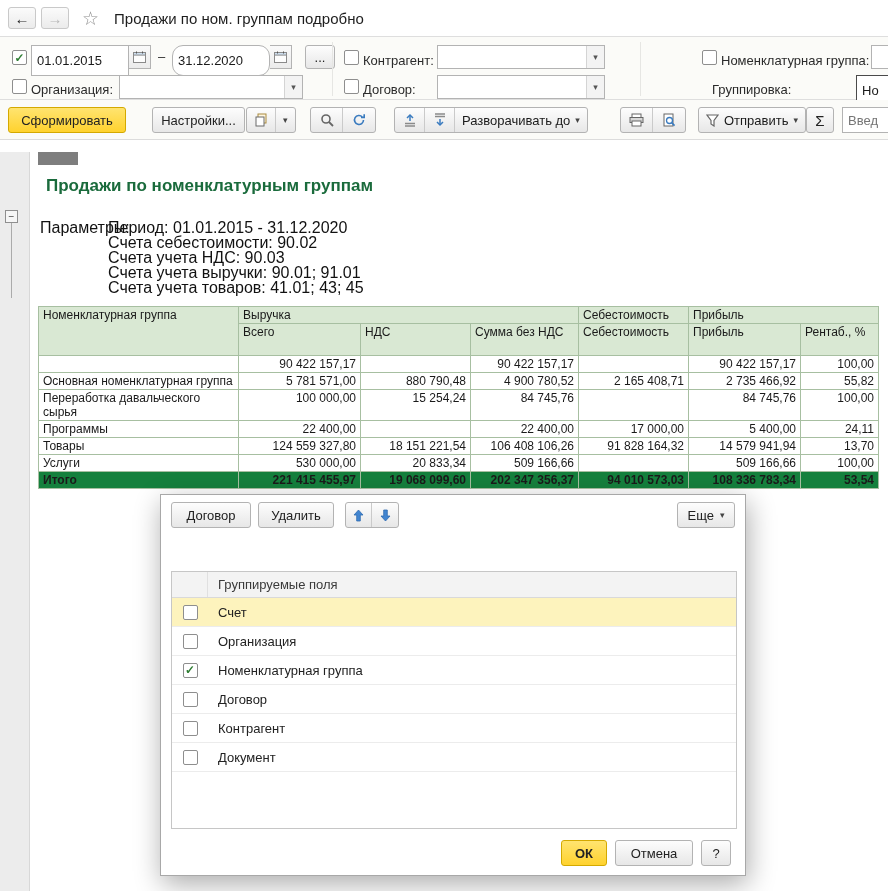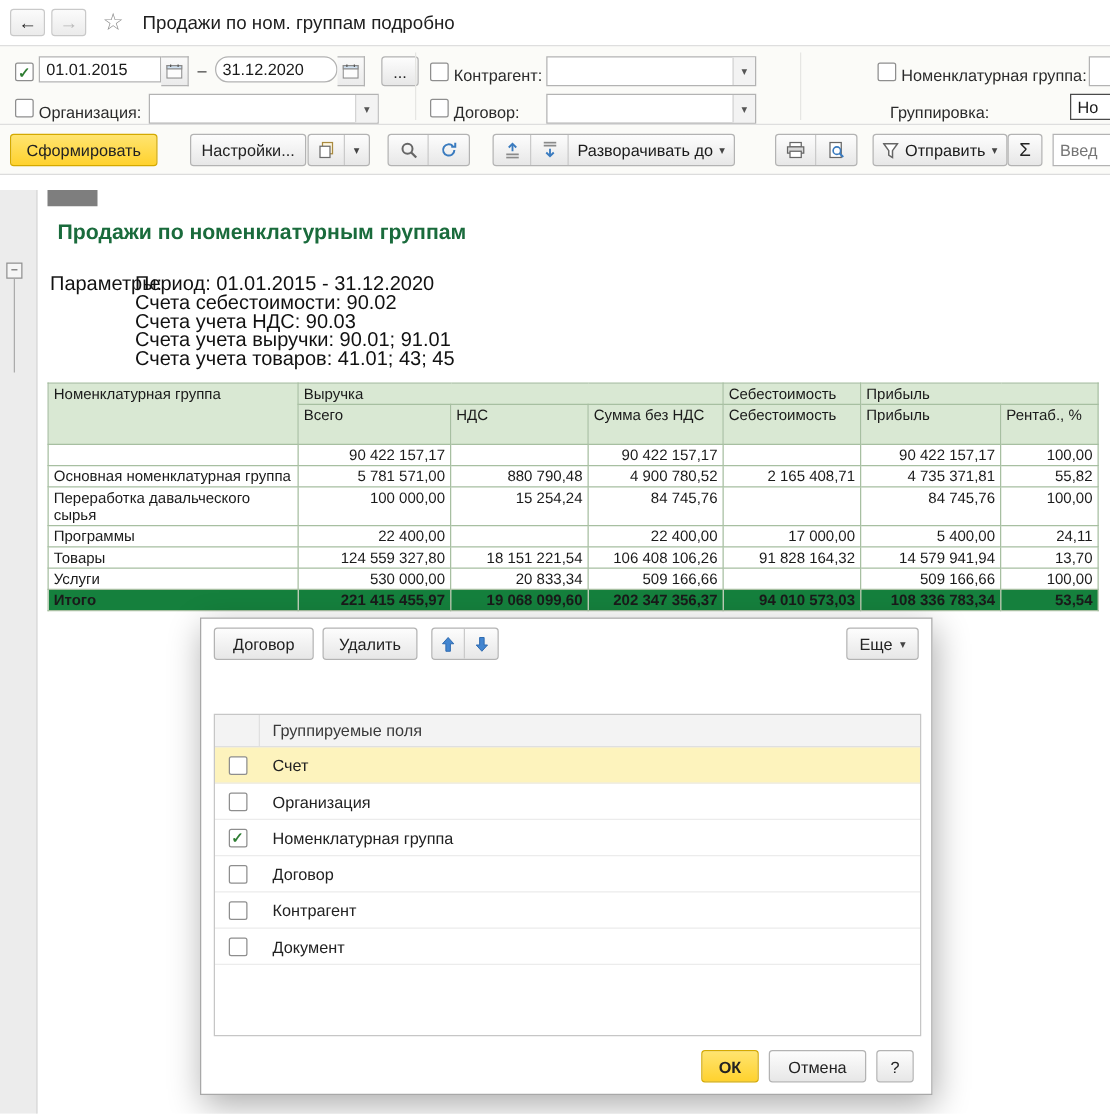--- a/index.html
+++ b/index.html
@@ -22,21 +22,21 @@
   .wintitle { font-size:15px; color:#1e1e1e; margin-left:10px; }
 
   
   .filterbar { position:absolute; top:36px; left:0; width:888px; height:64px;
     background:#fbfbf8; border-top:1px solid #dedede; border-bottom:1px solid #dedede; }
   .fsep { position:absolute; top:5px; height:54px; width:1px; background:#e6e6e3; }
   .cb { width:15px; height:15px; border:1px solid #8e8e8e; border-radius:2px;
     background:#fff; display:flex; align-items:center; justify-content:center;
     font-size:12px; font-weight:bold; color:#2e7d32; cursor:pointer; }
   .flabel { font-size:13px; color:#2b2b2b; white-space:nowrap; }
-  .tinput { height:21px; border:1px solid #b3b3b3; background:#fff; padding:0 5px;
+  .tinput { height:31px; border:1px solid #b3b3b3; background:#fff; padding:0 5px;
     font-family:inherit; font-size:13px; color:#1a1a1a; }
   .calbtn { width:22px; height:24px; border:1px solid #b3b3b3; border-left:none;
     background:linear-gradient(#fafafa,#ebebeb); display:flex; align-items:center;
     justify-content:center; cursor:pointer; }
   .combo { height:24px; border:1px solid #b3b3b3; background:#fff; }
   .combo .arrow { position:absolute; right:0; top:0; width:18px; height:22px;
     border-left:1px solid #d4d4d4; background:#f3f3f3; display:flex;
     align-items:center; justify-content:center; font-size:9px; color:#555; cursor:pointer; }
 
   
@@ -315,21 +315,21 @@
           <td class="num"></td>
           <td class="num">90 422 157,17</td>
           <td class="num">100,00</td>
         </tr>
         <tr>
           <td>Основная номенклатурная группа</td>
           <td class="num">5 781 571,00</td>
           <td class="num">880 790,48</td>
           <td class="num">4 900 780,52</td>
           <td class="num">2 165 408,71</td>
-          <td class="num">4 735 371,81</td>
+          <td class="num">2 735 466,92</td>
           <td class="num">55,82</td>
         </tr>
         <tr>
           <td>Переработка давальческого сырья</td>
           <td class="num">100 000,00</td>
           <td class="num">15 254,24</td>
           <td class="num">84 745,76</td>
           <td class="num"></td>
           <td class="num">84 745,76</td>
           <td class="num">100,00</td>

